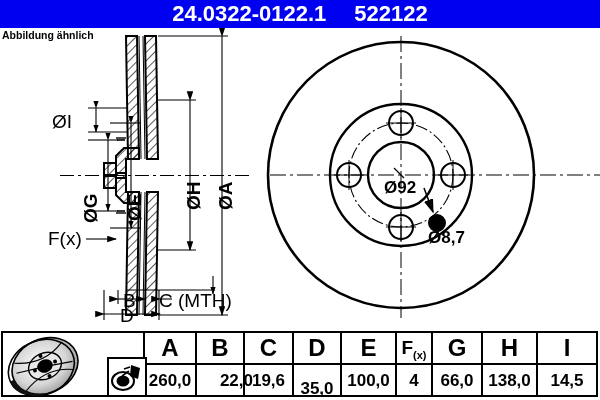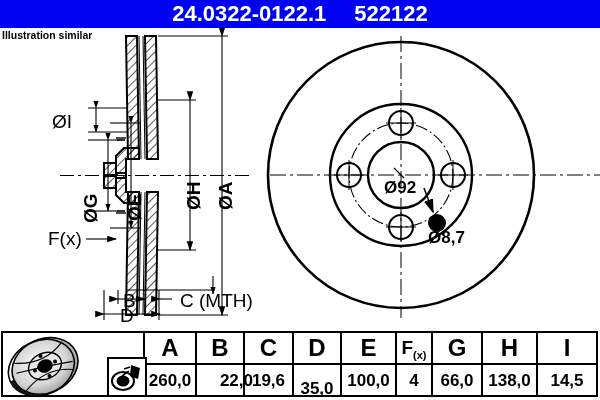--- a/index.html
+++ b/index.html
@@ -64,21 +64,21 @@
 </head>
 <body>
 
 <div id="page">
 
   <div class="header" style="background: rgb(0, 0, 240);">
     <div class="title" style="color: rgb(255, 255, 255);"><span class="part">24.0322-0122.1</span><span class="code">522122</span></div>
   </div>
 
   <div class="note">
-    <div>Illustration similar</div>
+    <div>Abbildung ähnlich</div>
   </div>
 
   <div class="canvas">
     <svg width="600" height="295" viewBox="0 0 600 295">
       <defs>
         <pattern id="hatch" width="6" height="6" patternUnits="userSpaceOnUse" patternTransform="rotate(45)">
           <line x1="0" y1="0" x2="0" y2="6" stroke="#000" stroke-width="1.3"></line>
         </pattern>
         <marker id="ar" markerWidth="9" markerHeight="9" refX="8" refY="3" orient="auto" markerUnits="strokeWidth">
           <path d="M0,0 L9,3 L0,6 z" fill="#000"></path>
@@ -220,21 +220,21 @@
     <div class="rot" style="left:124px;top:193px;">ØE</div>
 
     <div class="rot" style="left:183px;top:182px;">ØH</div>
 
     <div class="rot" style="left:215px;top:182px;">ØA</div>
 
     <div class="flat" style="left:48px;top:200px;">F(x)</div>
 
     <div class="flat" style="left:123px;top:262px;">B</div>
 
-    <div class="flat" style="left:180px;top:262px;">C (MTH)</div>
+    <div class="flat" style="left:159px;top:262px;">C (MTH)</div>
 
     <div class="flat" style="left:120px;top:277px;">D</div>
 
     <div class="small" style="left:384px;top:150px;">Ø92</div>
 
     <div class="small" style="left:428px;top:200px;">Ø8,7</div>
   </div>
 
   <div class="tbl">
 

